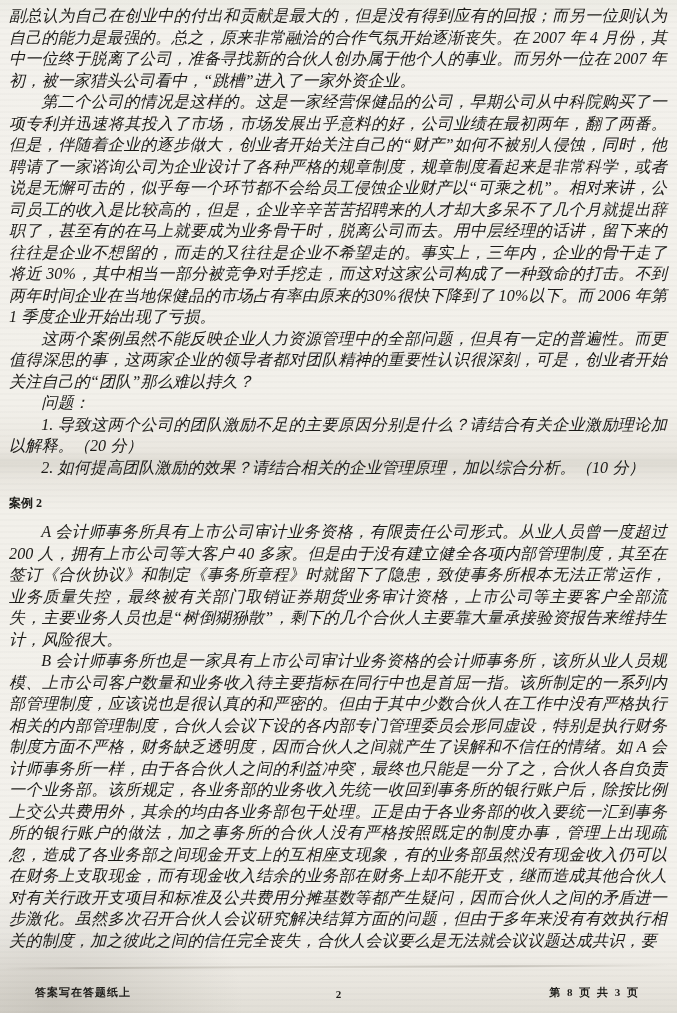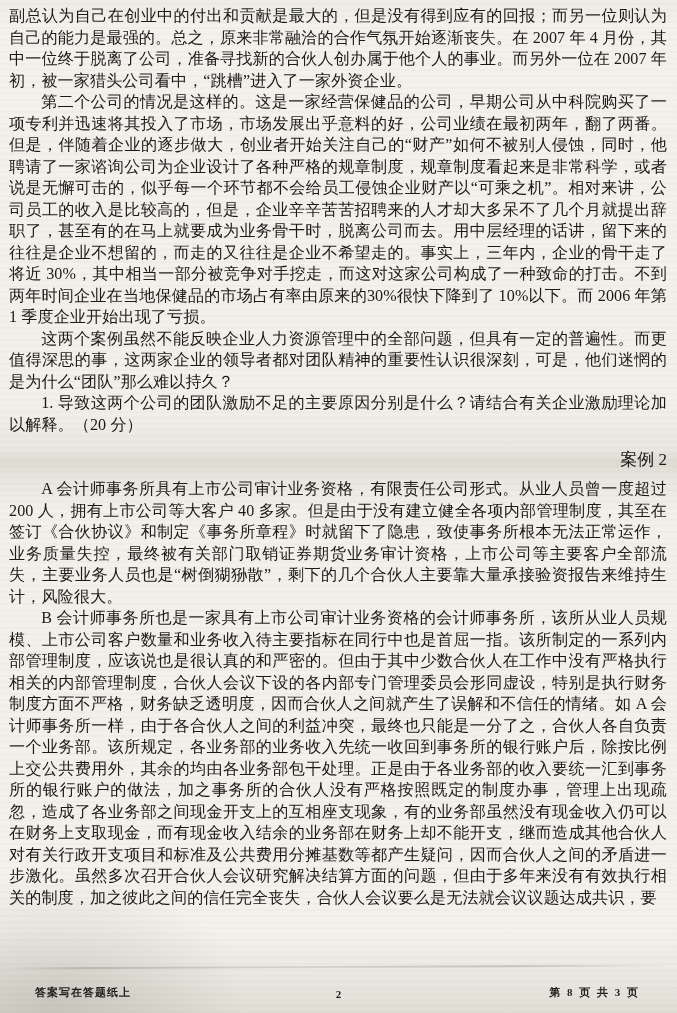--- a/index.html
+++ b/index.html
@@ -37,29 +37,30 @@
     left: 9px;
     right: 10px;
   }
   .content p {
     margin: 0;
     font-size: 16.1px;
     line-height: 21.5px;
     text-align: justify;
     text-indent: 2em;
     letter-spacing: 0.1px;
+    font-style: italic;
   }
   .content p.noindent {
     text-indent: 0;
   }
   h2.case-heading {
     margin: 14px 0 7px 0;
-    text-align: right;
-    font-size: 17px;
-    font-weight: 400;
+    text-align: left;
+    font-size: 12px;
+    font-weight: 700;
     line-height: 22px;
   }
   .scan-rule {
     position: absolute;
     left: 4px;
     right: 6px;
     top: 966px;
     height: 2px;
     transform: rotate(-0.25deg);
     background: linear-gradient(90deg,
@@ -84,22 +85,24 @@
   .footer .f-right { position: absolute; right: 37px; bottom: 0; letter-spacing: 2px; }
 </style>
 </head>
 <body>
 
 <div class="page">
 
   <div class="content">
     <p class="noindent">副总认为自己在创业中的付出和贡献是最大的，但是没有得到应有的回报；而另一位则认为自己的能力是最强的。总之，原来非常融洽的合作气氛开始逐渐丧失。在 2007 年 4 月份，其中一位终于脱离了公司，准备寻找新的合伙人创办属于他个人的事业。而另外一位在 2007 年初，被一家猎头公司看中，“跳槽”进入了一家外资企业。</p>
     <p>第二个公司的情况是这样的。这是一家经营保健品的公司，早期公司从中科院购买了一项专利并迅速将其投入了市场，市场发展出乎意料的好，公司业绩在最初两年，翻了两番。但是，伴随着企业的逐步做大，创业者开始关注自己的“财产”如何不被别人侵蚀，同时，他聘请了一家谘询公司为企业设计了各种严格的规章制度，规章制度看起来是非常科学，或者说是无懈可击的，似乎每一个环节都不会给员工侵蚀企业财产以“可乘之机”。相对来讲，公司员工的收入是比较高的，但是，企业辛辛苦苦招聘来的人才却大多呆不了几个月就提出辞职了，甚至有的在马上就要成为业务骨干时，脱离公司而去。用中层经理的话讲，留下来的往往是企业不想留的，而走的又往往是企业不希望走的。事实上，三年内，企业的骨干走了将近 30%，其中相当一部分被竞争对手挖走，而这对这家公司构成了一种致命的打击。不到两年时间企业在当地保健品的市场占有率由原来的30%很快下降到了 10%以下。而 2006 年第 1 季度企业开始出现了亏损。</p>
-    <p>这两个案例虽然不能反映企业人力资源管理中的全部问题，但具有一定的普遍性。而更值得深思的事，这两家企业的领导者都对团队精神的重要性认识很深刻，可是，他们迷惘的是为什么“团队”那么难以持久？</p>
+    <p>这两个案例虽然不能反映企业人力资源管理中的全部问题，但具有一定的普遍性。而更值得深思的事，这两家企业的领导者都对团队精神的重要性认识很深刻，可是，创业者开始关注自己的“团队”那么难以持久？</p>
+    <p>问题：</p>
     <p>1. 导致这两个公司的团队激励不足的主要原因分别是什么？请结合有关企业激励理论加以解释。（20 分）</p>
+    <p>2. 如何提高团队激励的效果？请结合相关的企业管理原理，加以综合分析。（10 分）</p>
 
     <h2 class="case-heading">案例 2</h2>
 
     <p>A 会计师事务所具有上市公司审计业务资格，有限责任公司形式。从业人员曾一度超过 200 人，拥有上市公司等大客户 40 多家。但是由于没有建立健全各项内部管理制度，其至在签订《合伙协议》和制定《事务所章程》时就留下了隐患，致使事务所根本无法正常运作，业务质量失控，最终被有关部门取销证券期货业务审计资格，上市公司等主要客户全部流失，主要业务人员也是“树倒猢狲散”，剩下的几个合伙人主要靠大量承接验资报告来维持生计，风险很大。</p>
     <p>B 会计师事务所也是一家具有上市公司审计业务资格的会计师事务所，该所从业人员规模、上市公司客户数量和业务收入待主要指标在同行中也是首屈一指。该所制定的一系列内部管理制度，应该说也是很认真的和严密的。但由于其中少数合伙人在工作中没有严格执行相关的内部管理制度，合伙人会议下设的各内部专门管理委员会形同虚设，特别是执行财务制度方面不严格，财务缺乏透明度，因而合伙人之间就产生了误解和不信任的情绪。如 A 会计师事务所一样，由于各合伙人之间的利益冲突，最终也只能是一分了之，合伙人各自负责一个业务部。该所规定，各业务部的业务收入先统一收回到事务所的银行账户后，除按比例上交公共费用外，其余的均由各业务部包干处理。正是由于各业务部的收入要统一汇到事务所的银行账户的做法，加之事务所的合伙人没有严格按照既定的制度办事，管理上出现疏忽，造成了各业务部之间现金开支上的互相座支现象，有的业务部虽然没有现金收入仍可以在财务上支取现金，而有现金收入结余的业务部在财务上却不能开支，继而造成其他合伙人对有关行政开支项目和标准及公共费用分摊基数等都产生疑问，因而合伙人之间的矛盾进一步激化。虽然多次召开合伙人会议研究解决结算方面的问题，但由于多年来没有有效执行相关的制度，加之彼此之间的信任完全丧失，合伙人会议要么是无法就会议议题达成共识，要</p>
   </div>
 
   <div class="scan-rule"></div>
 
   <div class="footer">

